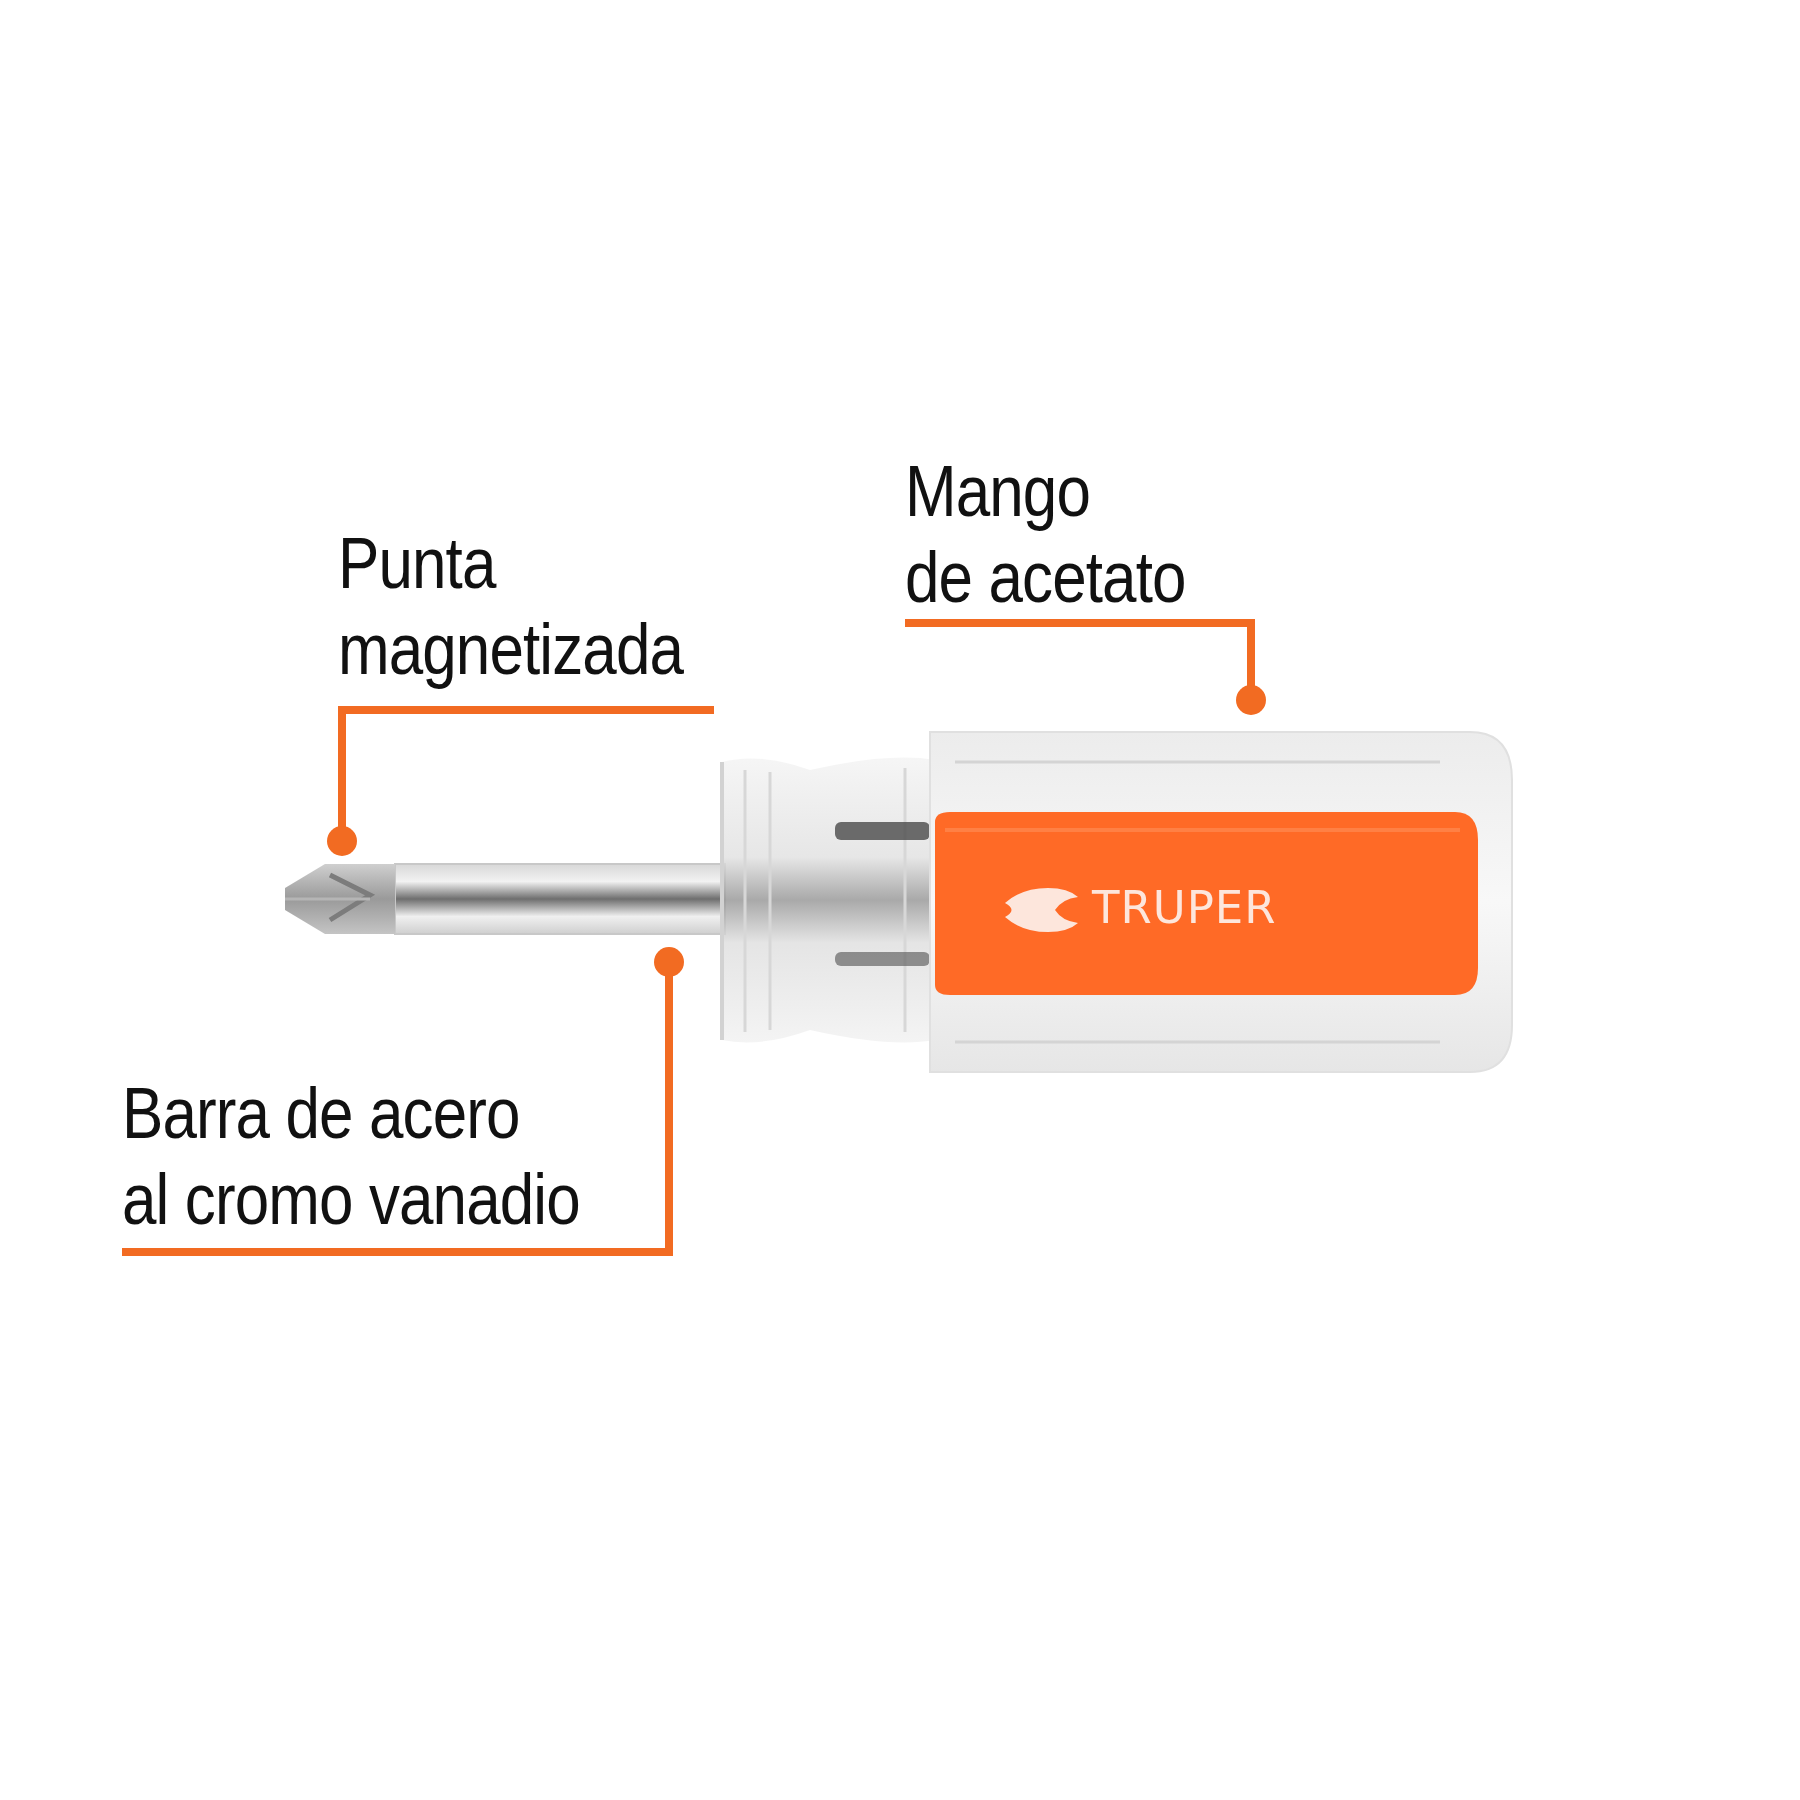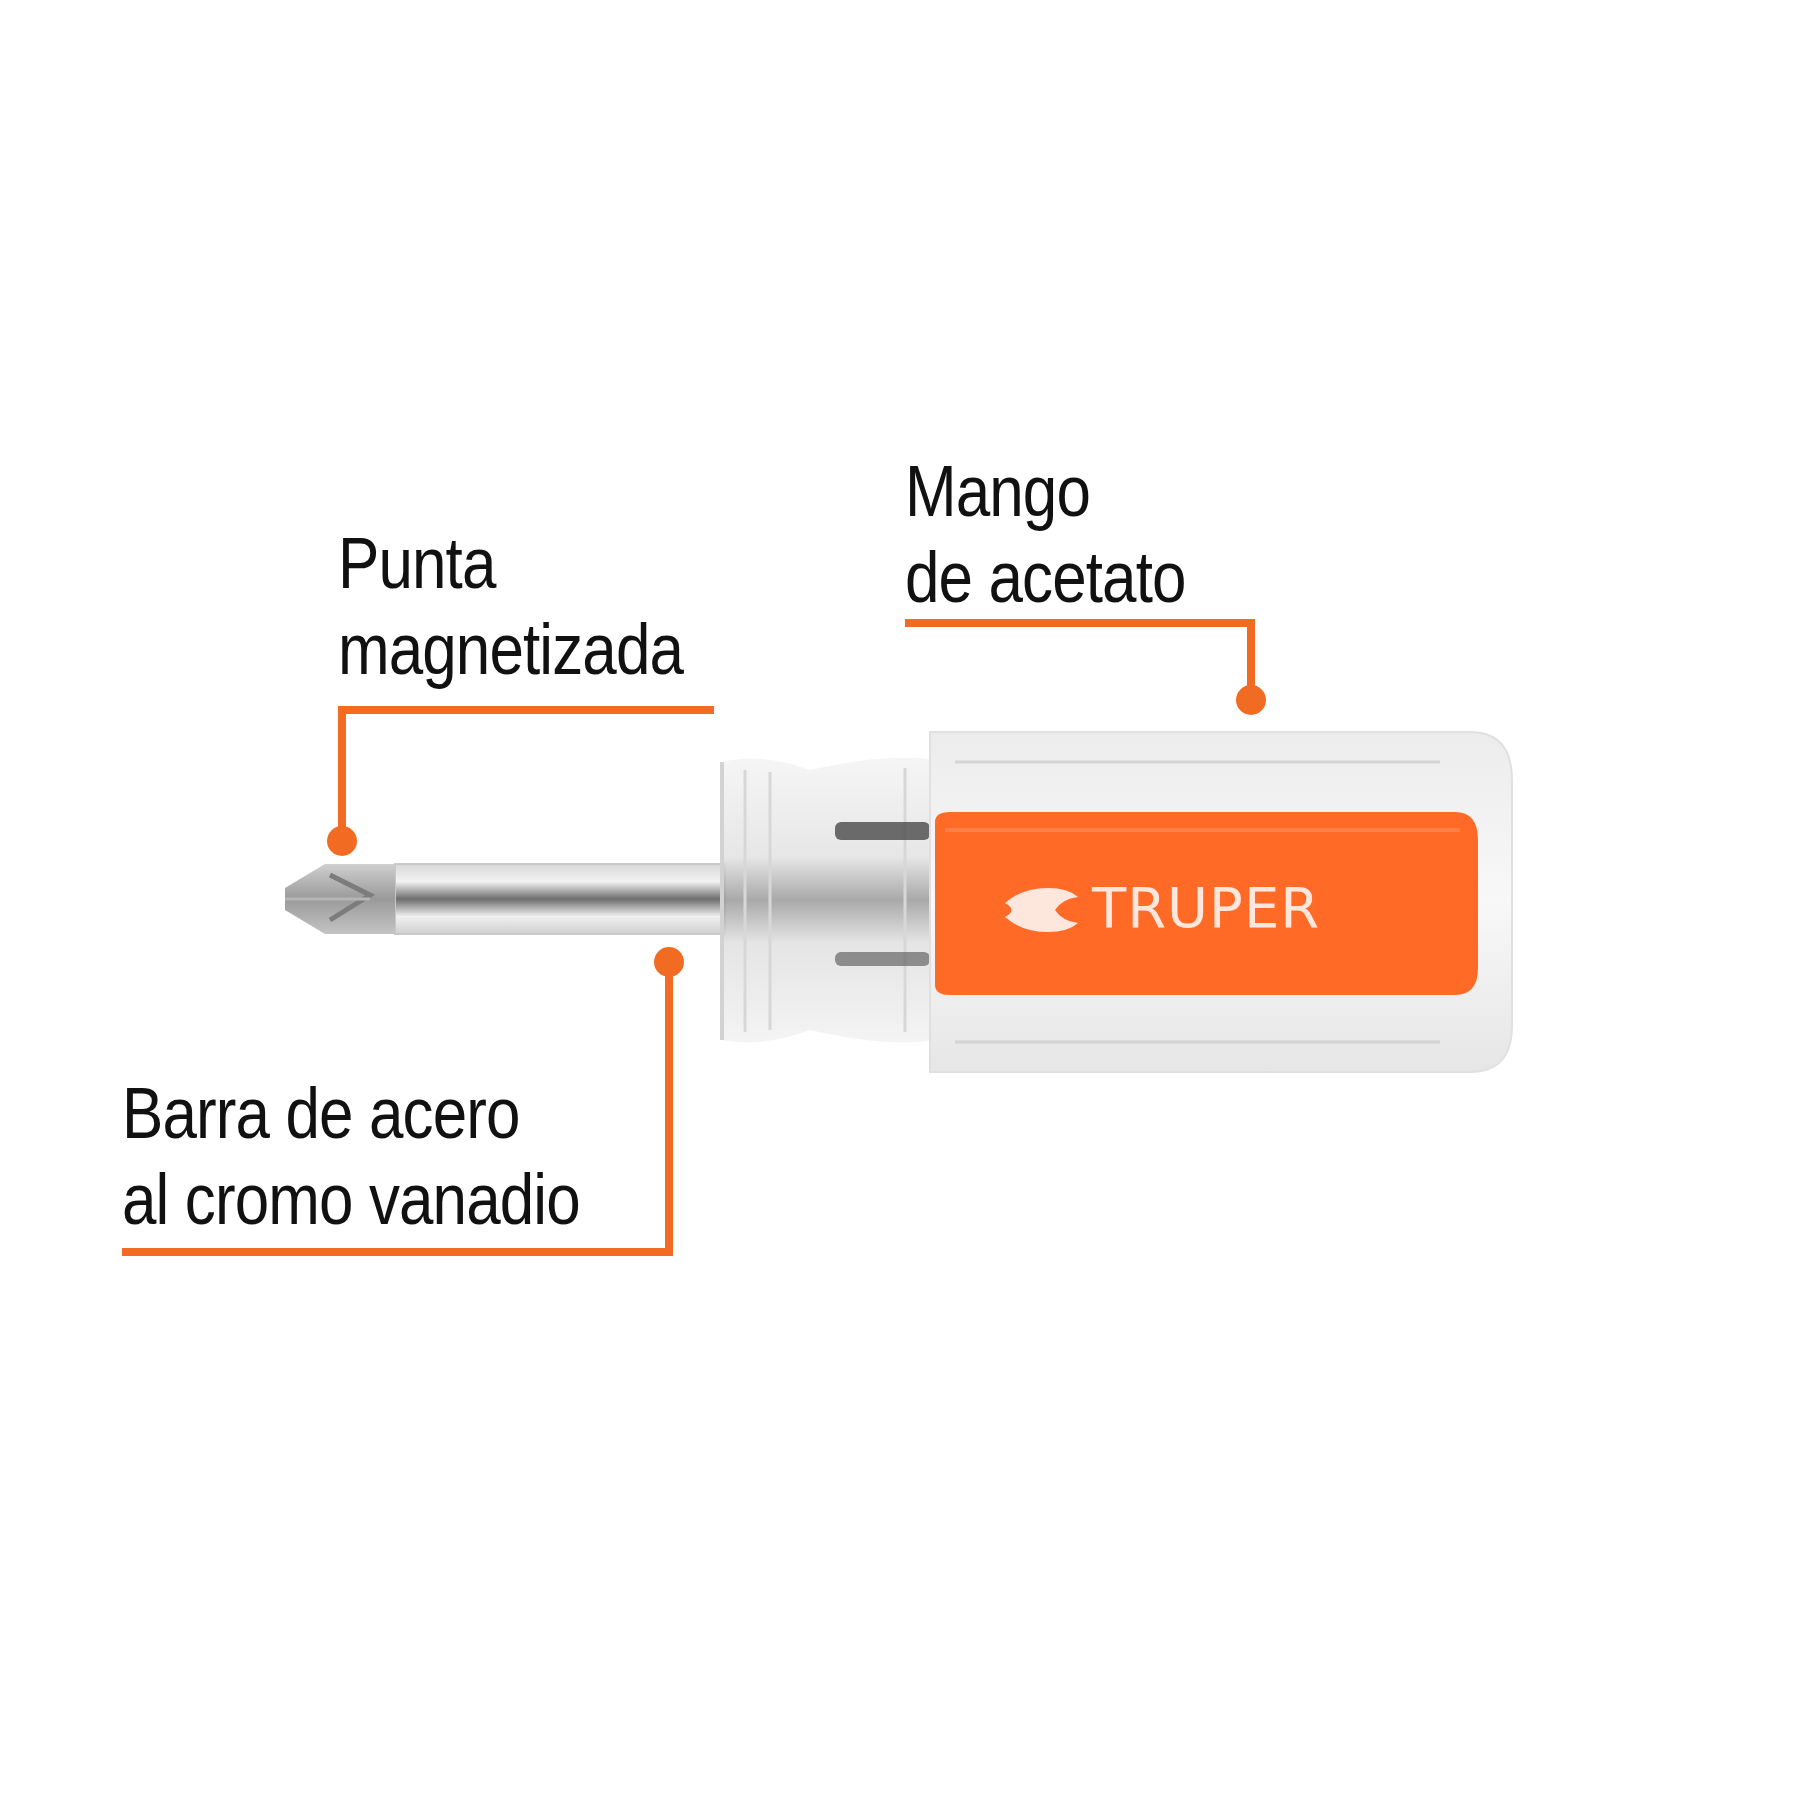--- a/index.html
+++ b/index.html
@@ -71,21 +71,21 @@
       <path d="M935 822 Q935 812 950 812 L1455 812 Q1478 812 1478 840 L1478 968 Q1478 995 1455 995 L950 995 Q935 995 935 985 Z" fill="#FF6A26"></path>
       <path d="M945 830 L1460 830" stroke="#ff8a52" stroke-width="4" opacity="0.7"></path>
     </g>
 
     <g fill="#fde6dc">
       <path d="M1005 903 Q1022 888 1048 888 Q1068 888 1078 897 Q1062 899 1055 910 Q1062 921 1078 923 Q1068 932 1048 932 Q1022 932 1005 917 Q1018 910 1005 903 Z"></path>
       <path d="M1085 897 Q1078 888 1060 888" fill="none"></path>
     </g>
   </svg>
 
-  <span style="position:absolute;left:1092px;top:880px;font-family:'DejaVu Sans', sans-serif;font-size:56px;line-height:56px;color:#fde6dc;letter-spacing:1px;">TRUPER</span>
+  <span style="position:absolute;left:1092px;top:880px;font-family:'DejaVu Sans', sans-serif;font-size:45px;line-height:56px;color:#fde6dc;letter-spacing:1px;">TRUPER</span>
 
   <div class="label" style="left:338px;top:520px;">
     <span>Punta</span>
     <span>magnetizada</span>
   </div>
   <div class="hline" style="left:338px;top:706px;width:376px;height:8px;"></div>
   <div class="vline" style="left:338px;top:706px;width:8px;height:130px;"></div>
   <div class="dot" style="left:327px;top:826px;"></div>
 
   <div class="label" style="left:905px;top:448px;">

